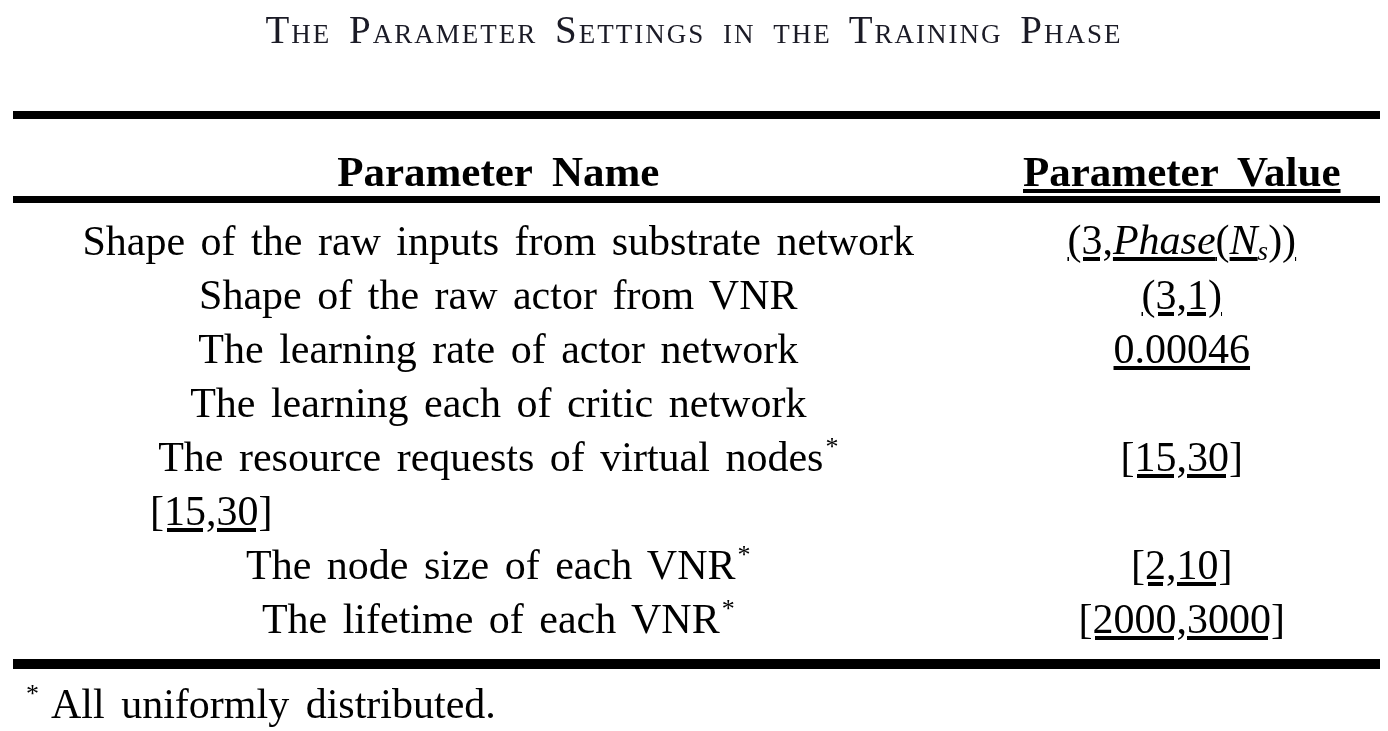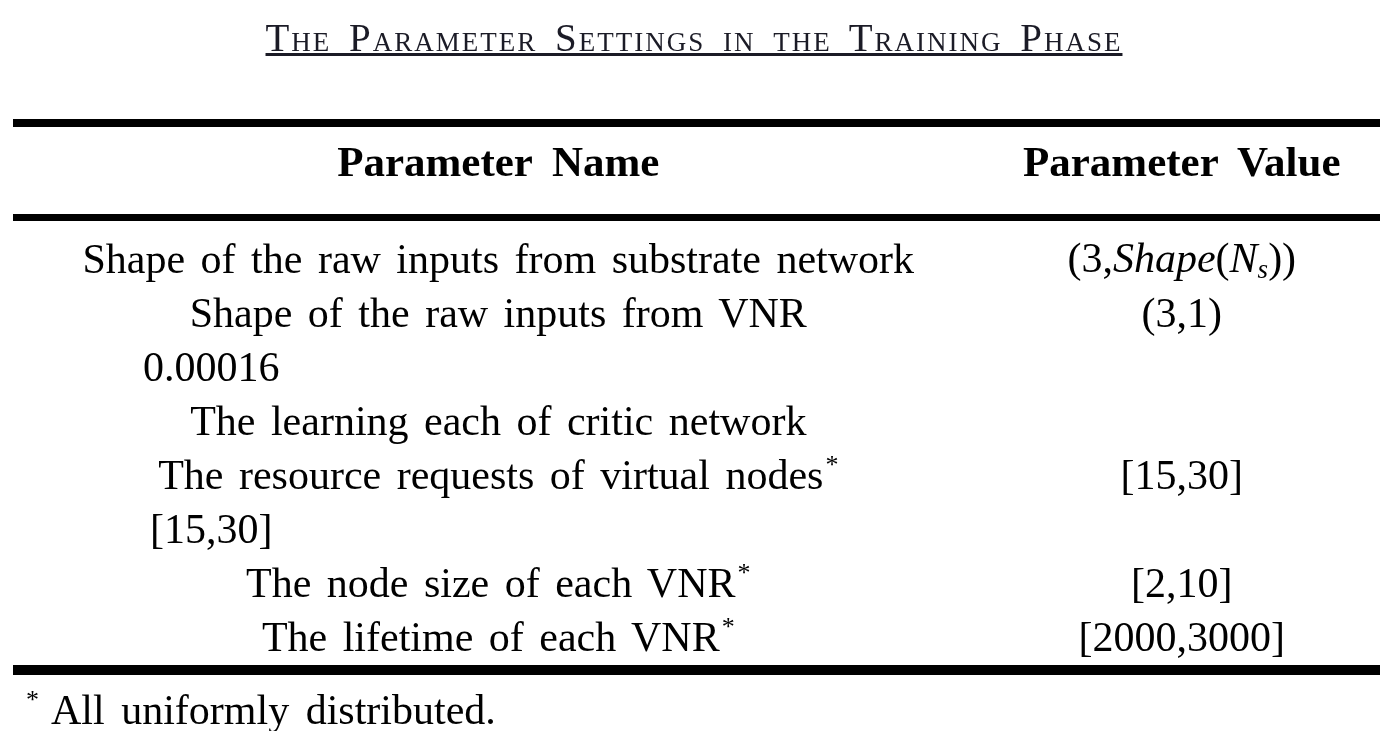--- a/index.html
+++ b/index.html
@@ -8,53 +8,51 @@
     background: #ffffff;
   }
   body {
     width: 1388px;
     height: 731px;
     overflow: hidden;
     font-family: "Liberation Serif", serif;
     color: #000000;
   }
   .caption {
-    margin-top: 14px;
+    margin-top: 6px;
     text-align: center;
     font-variant: small-caps;
     font-size: 39px;
     line-height: 48px;
     letter-spacing: 2px;
     word-spacing: 6px;
     color: #1b1b26;
-    text-decoration: underline;
   }
   .table {
     margin: 57px 8px 0 13px;
   }
   .rule {
     width: 100%;
     background: #000000;
   }
   .rule-top    { height: 8px; }
   .rule-mid    { height: 7px; }
   .rule-bottom { height: 10px; }
   .header-row {
     display: flex;
     height: 77px;
-    align-items: flex-start;
+    align-items: flex-end;
     font-weight: bold;
     font-size: 43px;
     word-spacing: 9px;
-    margin-top: 10px;
   }
   .cell { box-sizing: border-box; }
   .cell.name  { width: 71%; text-align: center; }
-  .cell.value { width: 29%; text-align: center; }
-  .tbody { padding: 11px 0 1px 0; }
+  .cell.value { width: 29%; text-align: center; text-decoration: underline; }
+  .tbody { padding: 11px 0 13px 0; }
   .row {
     display: flex;
     height: 54px;
     align-items: center;
     font-size: 42px;
   }
   .row .cell { word-spacing: 5px; }
   sup.star {
     font-size: 26px;
     vertical-align: 16px;
@@ -92,28 +90,29 @@
     <div class="header-row">
       <div class="cell name">Parameter Name</div>
       <div class="cell value">Parameter Value</div>
     </div>
 
     <div class="rule rule-mid"></div>
 
     <div class="tbody">
         <div class="row">
           <div class="cell name">Shape of the raw inputs from substrate network</div>
-          <div class="cell value"><span>(3,</span><span class="it">Shape</span><span>(</span><span class="it">N</span><span class="sub">s</span><span>))</span></div>
+          <div class="cell value"><span>(3,</span><span class="it">Phase</span><span>(</span><span class="it">N</span><span class="sub">s</span><span>))</span></div>
         </div>
         <div class="row">
-          <div class="cell name">Shape of the raw inputs from VNR</div>
+          <div class="cell name">Shape of the raw actor from VNR</div>
           <div class="cell value"><span>(3,1)</span></div>
         </div>
         <div class="row">
-          <div class="cell value"><span>0.00016</span></div>
+          <div class="cell name">The learning rate of actor network</div>
+          <div class="cell value"><span>0.00046</span></div>
         </div>
         <div class="row">
           <div class="cell name">The learning each of critic network</div>
         </div>
         <div class="row">
           <div class="cell name">The resource requests of virtual nodes<sup class="star">*</sup></div>
           <div class="cell value"><span>[15,30]</span></div>
         </div>
         <div class="row">
           <div class="cell value"><span>[15,30]</span></div>

